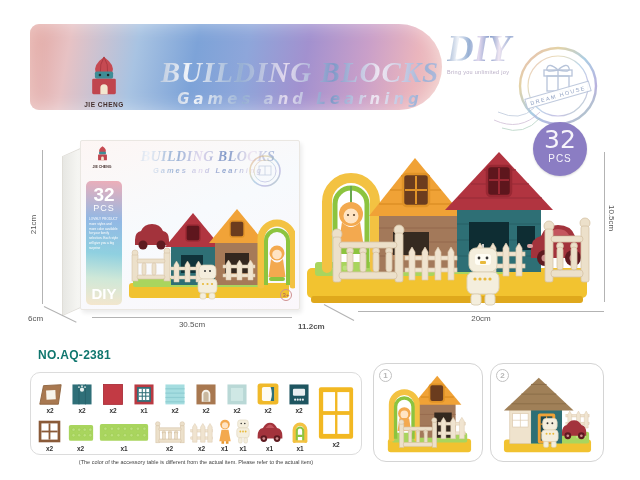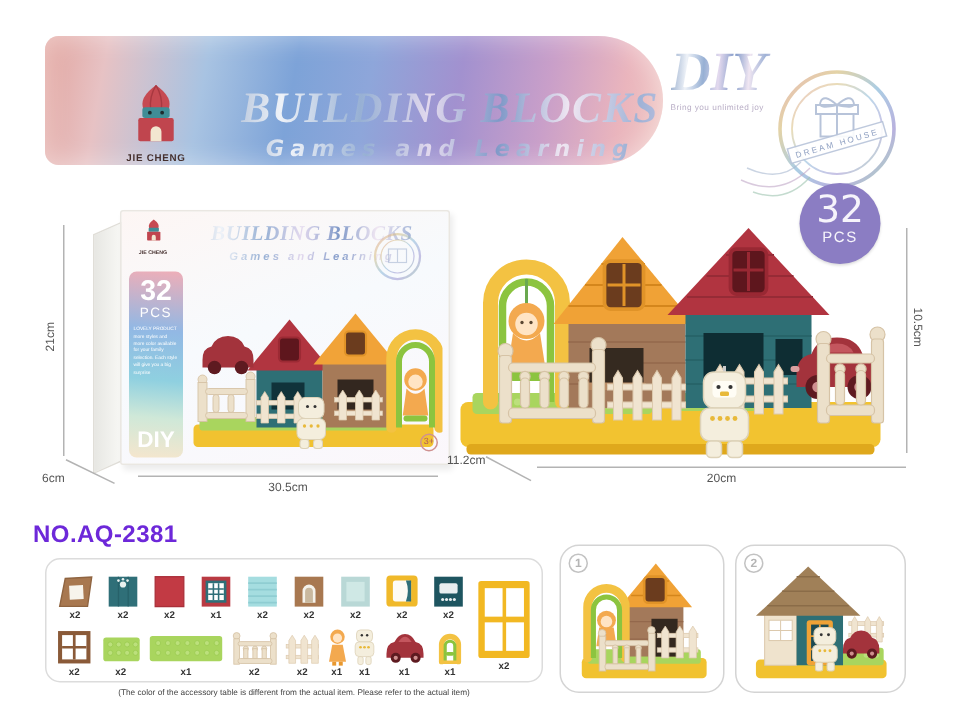--- a/index.html
+++ b/index.html
@@ -61,21 +61,21 @@
   .dlab { font-size:8px; color:#555; }
   .vtext { writing-mode:vertical-rl; }
 
   
   .pcs-badge { left:533px; top:122px; width:54px; height:54px; border-radius:50%; background:#8b7dc3;
     color:#f6f4fb; text-align:center; box-shadow:0 1px 2px rgba(0,0,0,.15); }
   .pcs-badge .n { font-size:25px; line-height:1.1; margin-top:4px; font-family:"DejaVu Sans",sans-serif; }
   .pcs-badge .u { font-size:10px; letter-spacing:1px; line-height:1; }
 
   
-  .model { left:22px; top:348px; font-size:16px; font-weight:bold; color:#6d28d9; letter-spacing:.3px; }
+  .model { left:38px; top:348px; font-size:12px; font-weight:bold; color:#0f766e; letter-spacing:.3px; }
 
   
   .acc-table { left:30px; top:372px; width:332px; height:83px; border:1.5px solid #dcdcdc; border-radius:10px;
     display:flex; padding:3px 4px 2px 5px; }
   .acc-left { flex:1; display:flex; flex-direction:column; }
   .acc-row { flex:1; display:flex; align-items:flex-end; justify-content:space-between; padding-right:3px; }
   .acc-cell { display:flex; flex-direction:column; align-items:center; justify-content:flex-end; }
   .acc-qty { font-size:6.5px; font-weight:bold; color:#333; margin-top:1px; line-height:1; }
   .acc-tall { width:42px; display:flex; flex-direction:column; align-items:center; justify-content:flex-end; padding-bottom:4px; }
   .acc-caption { left:30px; top:459px; width:332px; text-align:center; font-size:5.5px; color:#444; }
@@ -386,21 +386,21 @@
 </svg>
 
 <div class="abs pcs-badge">
   <div class="n">32</div>
   <div class="u">PCS</div>
 </div>
 
 <div class="abs dline" style="left:604px;top:152px;width:1px;height:150px;"></div>
 <div class="abs dlab vtext" style="left:607px;top:205px;">10.5cm</div>
 <div class="abs dline" style="left:324px;top:304px;width:34px;height:1px;transform:rotate(28deg);transform-origin:left center;"></div>
-<div class="abs dlab" style="left:298px;top:302px;">11.2cm</div>
+<div class="abs dlab" style="left:298px;top:322px;font-weight:bold;">11.2cm</div>
 <div class="abs dline" style="left:358px;top:311px;width:246px;height:1px;"></div>
 <div class="abs dlab" style="left:358px;top:314px;width:246px;text-align:center;">20cm</div>
 
 <div class="abs model">NO.AQ-2381</div>
 
 <div class="abs acc-table">
   <div class="acc-left">
     <div class="acc-row">
       <div class="acc-cell">
         <svg width="28" height="26" viewBox="0 0 30 28">

